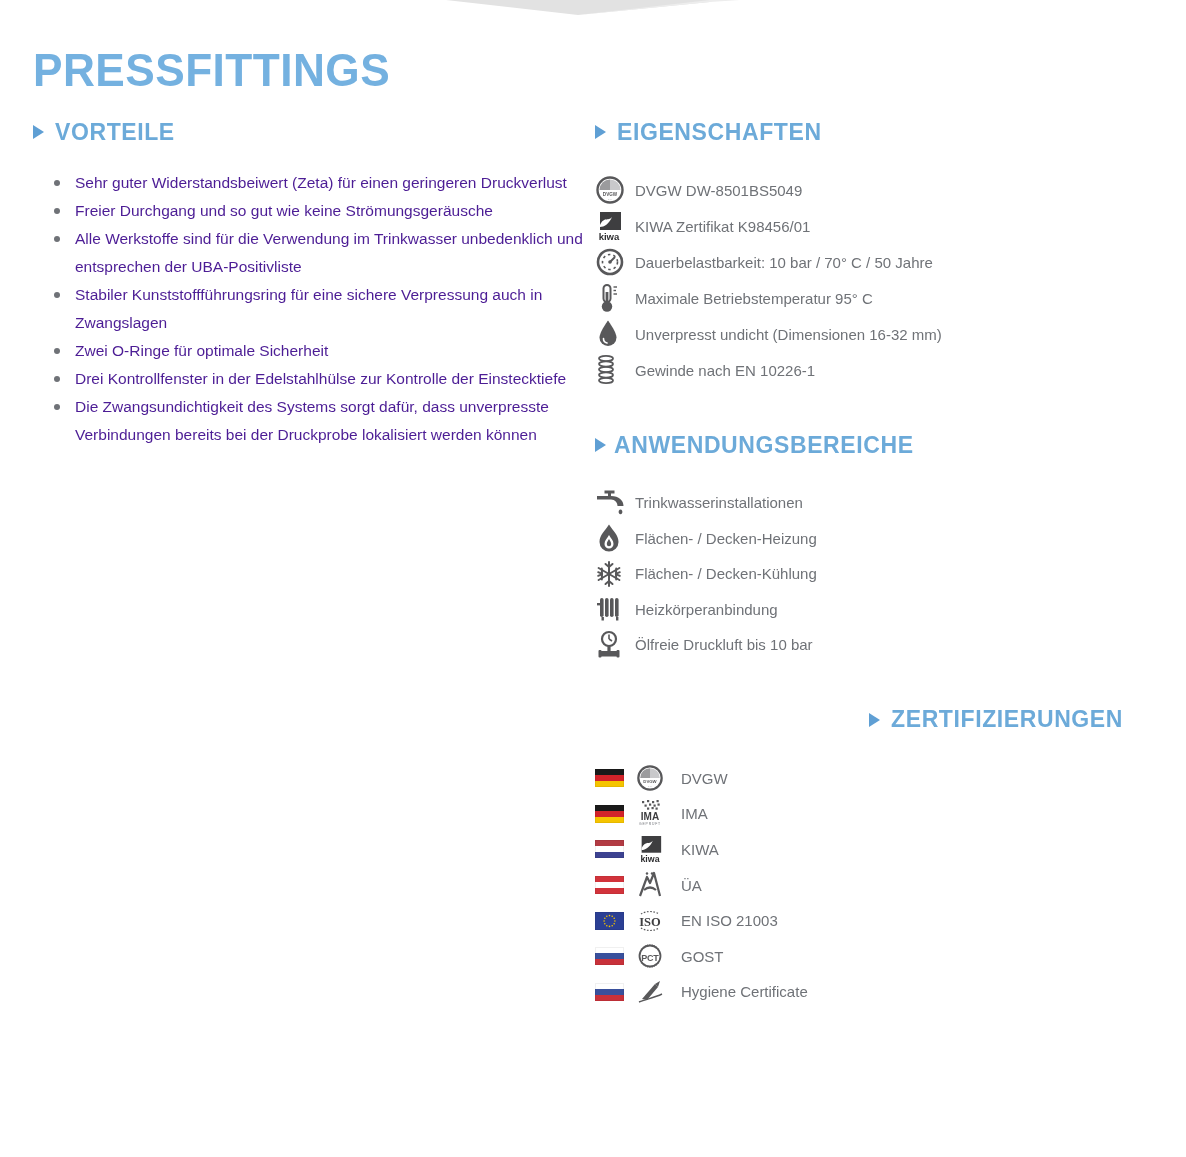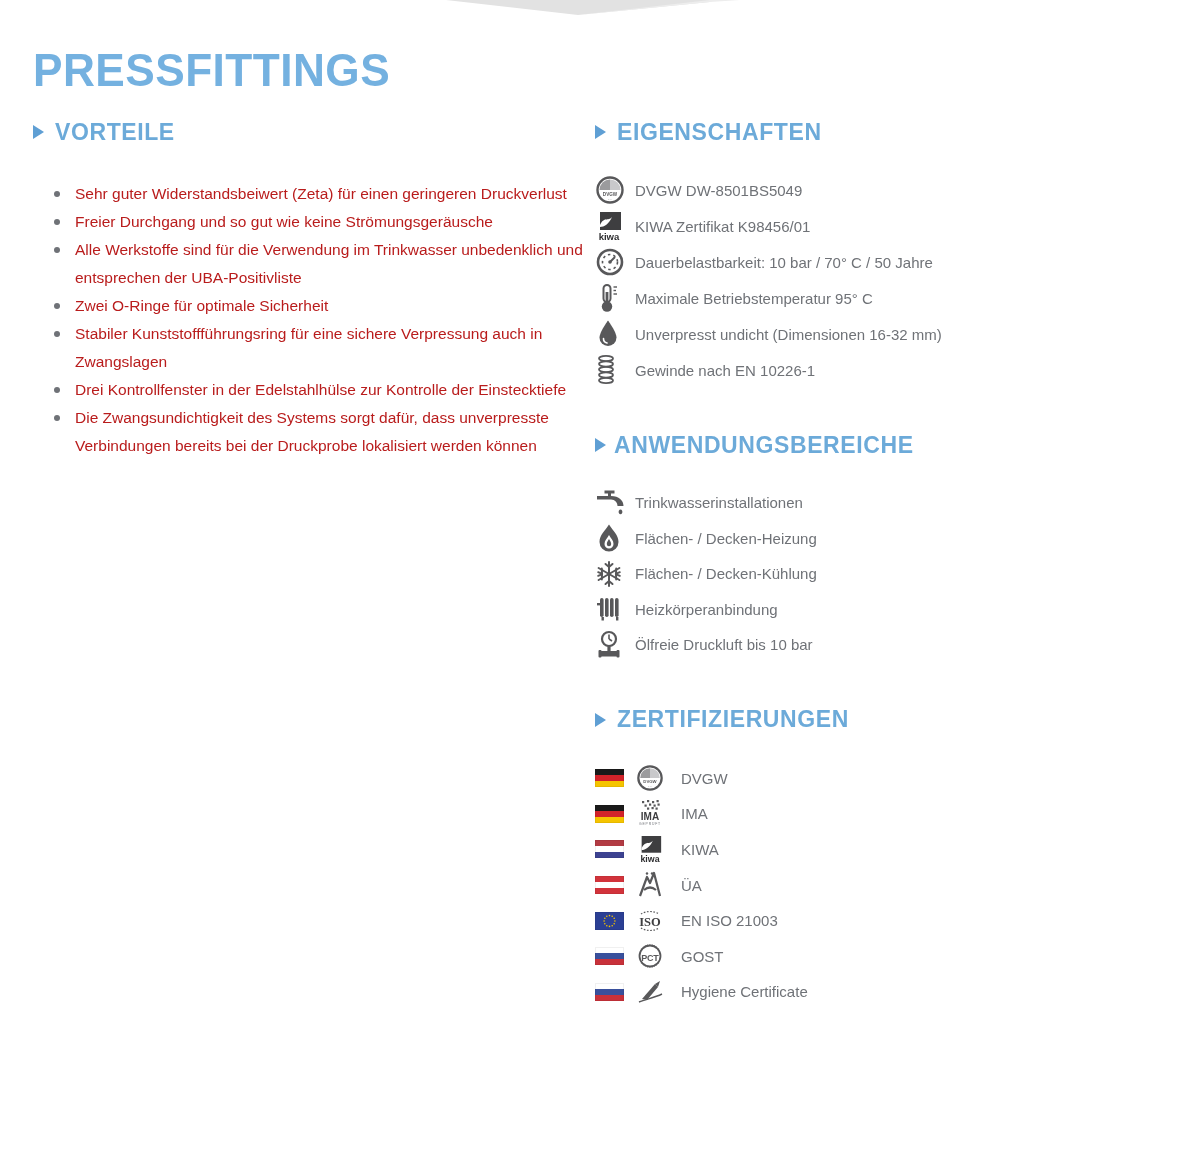--- a/index.html
+++ b/index.html
@@ -26,22 +26,22 @@
     display:flex; align-items:center; gap:11px;
     color:#6caad9; font-size:23px; font-weight:bold; letter-spacing:0.6px;
     height:22px;
   }
   .tri {
     width:0; height:0; display:inline-block;
     border-top:7px solid transparent; border-bottom:7px solid transparent;
     border-left:11px solid #5f9fd4;
   }
 
-  ul.bullets { margin:37px 0 0 0; padding:0; list-style:none;
-    font-size:15.5px; line-height:28px; color:#b91c1c; }
+  ul.bullets { margin:26px 0 0 0; padding:0; list-style:none;
+    font-size:15.5px; line-height:28px; color:#4c1d95; }
   ul.bullets li { position:relative; padding-left:42px; }
   ul.bullets li::before {
     content:""; position:absolute; left:21px; top:11px;
     width:6px; height:6px; border-radius:50%; background:#6f7277;
   }
 
   .rows { margin-top:29px; }
   .frow { display:flex; align-items:center; height:36px; }
   .app-rows .frow { height:35.5px; }
   .ficon { width:40px; display:flex; align-items:center; }
@@ -77,22 +77,22 @@
 
     <div class="col-left">
       <div class="section-heading">
         <span class="tri"></span>
         <span>VORTEILE</span>
       </div>
       <ul class="bullets">
         <li>Sehr guter Widerstandsbeiwert (Zeta) für einen geringeren Druckverlust</li>
         <li>Freier Durchgang und so gut wie keine Strömungsgeräusche</li>
         <li>Alle Werkstoffe sind für die Verwendung im Trinkwasser unbedenklich und entsprechen der UBA-Positivliste</li>
+        <li>Stabiler Kunststoffführungsring für eine sichere Verpressung auch in Zwangslagen</li>
         <li>Zwei O-Ringe für optimale Sicherheit</li>
-        <li>Stabiler Kunststoffführungsring für eine sichere Verpressung auch in Zwangslagen</li>
         <li>Drei Kontrollfenster in der Edelstahlhülse zur Kontrolle der Einstecktiefe</li>
         <li>Die Zwangsundichtigkeit des Systems sorgt dafür, dass unverpresste Verbindungen bereits bei der Druckprobe lokalisiert werden können</li>
       </ul>
     </div>
 
     <div class="col-right">
 
       <div class="section-heading">
         <span class="tri"></span>
         <span>EIGENSCHAFTEN</span>
@@ -234,21 +234,21 @@
               <rect x="12.4" y="16" width="3.2" height="5" class="ic"></rect>
               <rect x="5.5" y="21" width="17" height="5.5" rx="1" class="ic"></rect>
               <rect x="3.5" y="20" width="3" height="7.5" rx="1" class="ic"></rect>
               <rect x="21.5" y="20" width="3" height="7.5" rx="1" class="ic"></rect>
             </svg>
           </span>
           <span class="flabel">Ölfreie Druckluft bis 10 bar</span>
         </div>
       </div>
 
-      <div class="section-heading" style="margin-top:46px;">
+      <div class="section-heading" style="margin-top:46px;justify-content:flex-end;">
         <span class="tri"></span>
         <span>ZERTIFIZIERUNGEN</span>
       </div>
 
       <div class="cert-rows">
 
         <div class="crow">
           <span class="flag flag-de"></span>
           <span class="clogo">
             <svg width="28" height="28" viewBox="0 0 30 30">

